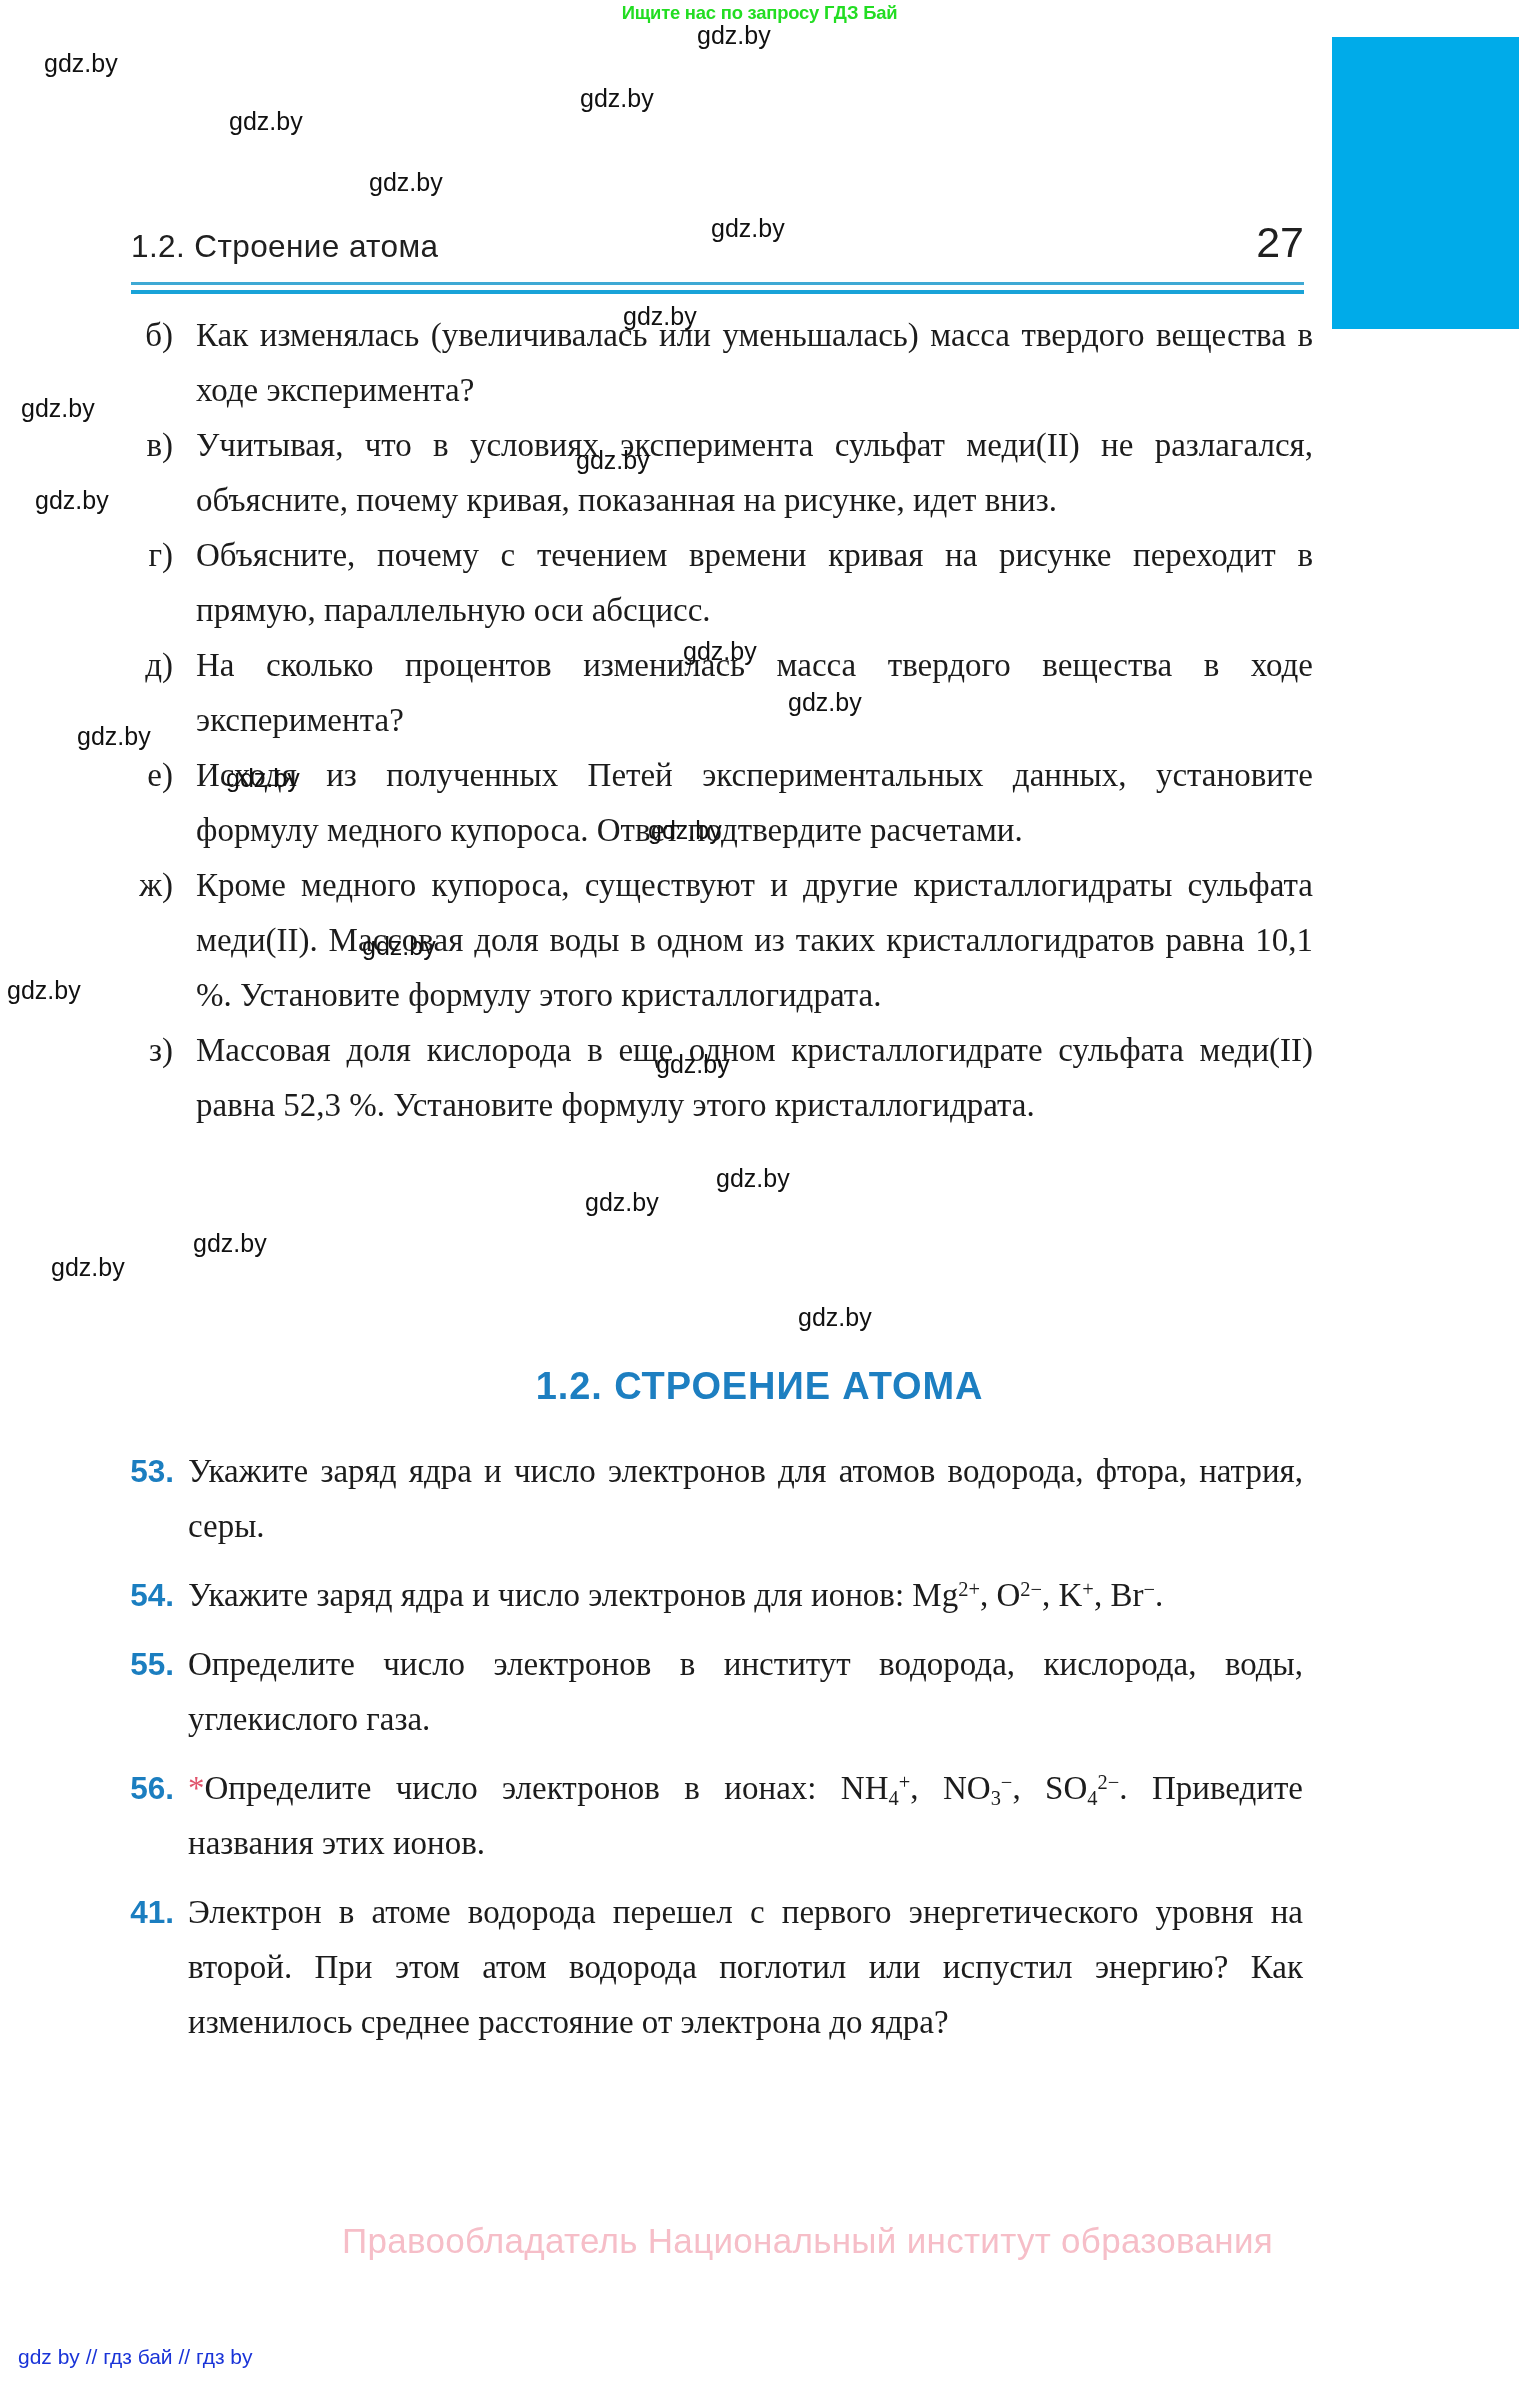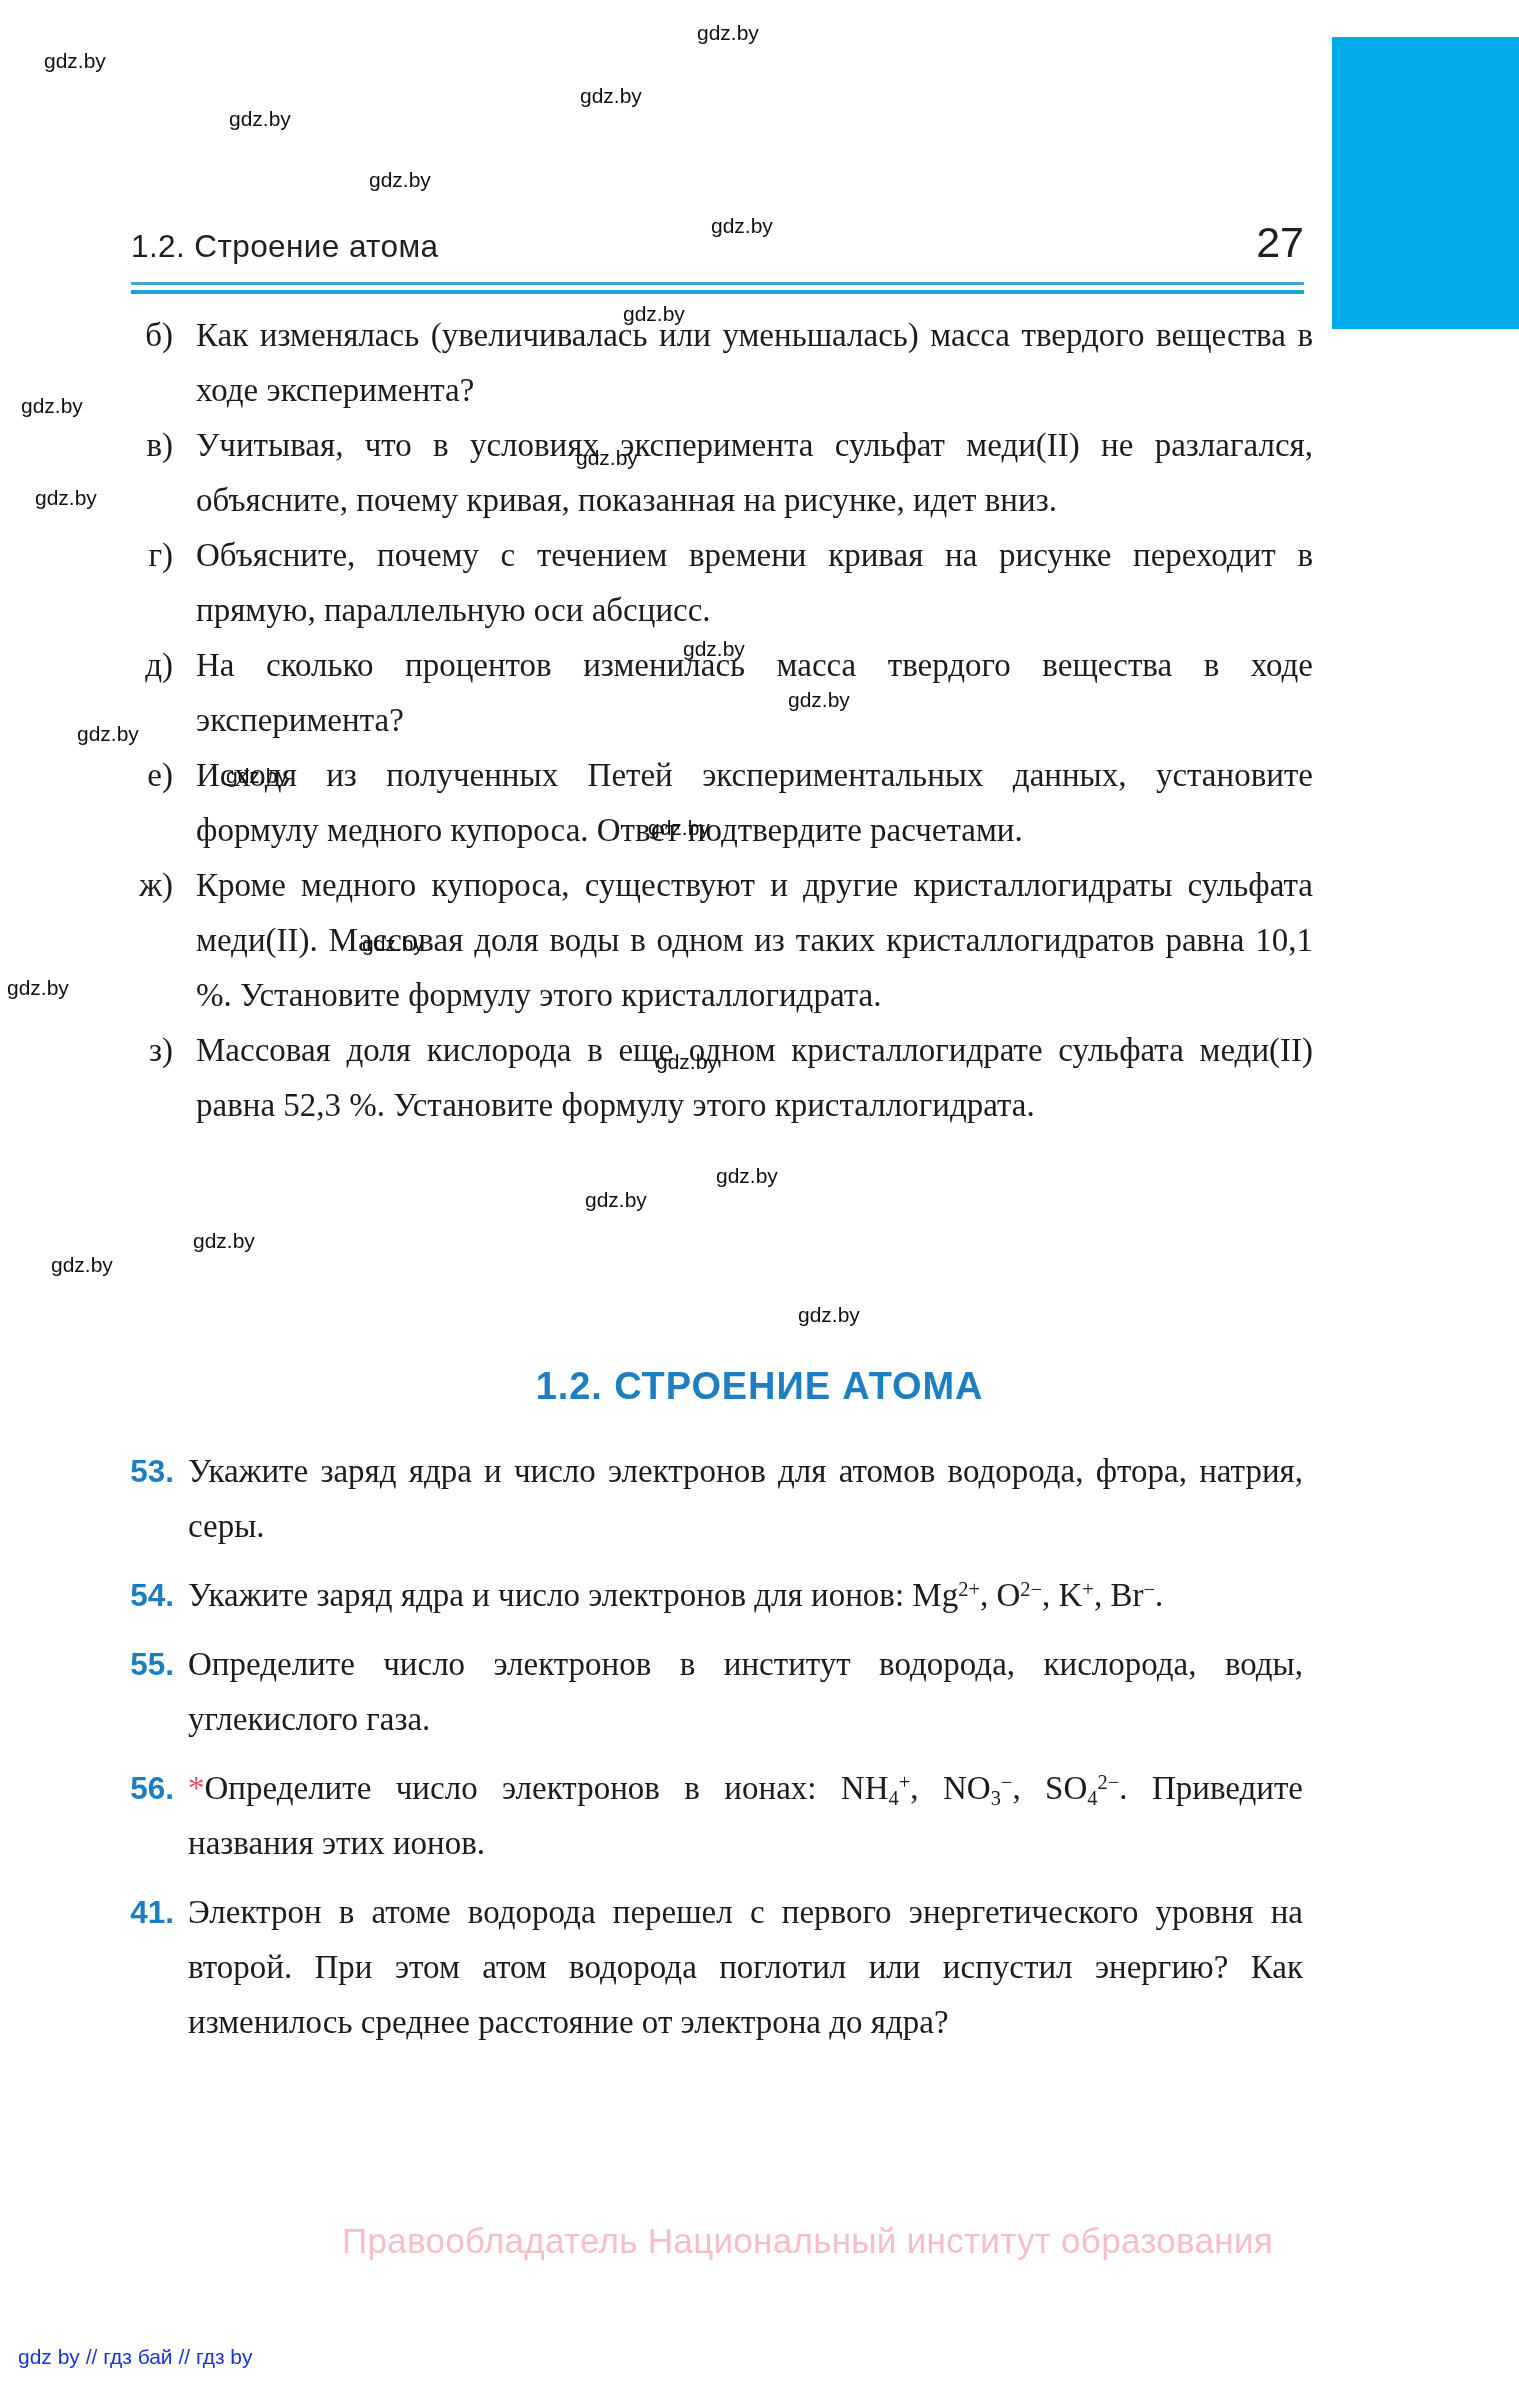--- a/index.html
+++ b/index.html
@@ -165,21 +165,21 @@
     line-height: 0;
   }
   sub { vertical-align: -0.28em; }
   sup { vertical-align: 0.5em; }
   .ital { font-style: italic; }
 
   
   .wm {
     position: absolute;
     font-family: "Liberation Sans", "DejaVu Sans", sans-serif;
-    font-size: 21px;
+    font-size: 25px;
     color: #111111;
     white-space: nowrap;
   }
 
   
   .copyright {
     position: absolute;
     left: 0;
     top: 2221px;
     width: 1519px;
@@ -202,20 +202,21 @@
     font-family: "Liberation Sans", "DejaVu Sans", sans-serif;
     font-size: 21px;
     white-space: nowrap;
   }
 </style>
 </head>
 <body>
 
 <div id="page">
 
+  <div class="promo-banner">Ищите нас по запросу ГДЗ Бай</div>
 
   <div class="corner-block"></div>
 
   <div class="running-head">
     <span class="running-head-title">1.2. Строение атома</span>
     <span class="running-head-page">27</span>
   </div>
   <div class="rule-top"></div>
   <div class="rule-bottom"></div>
 

